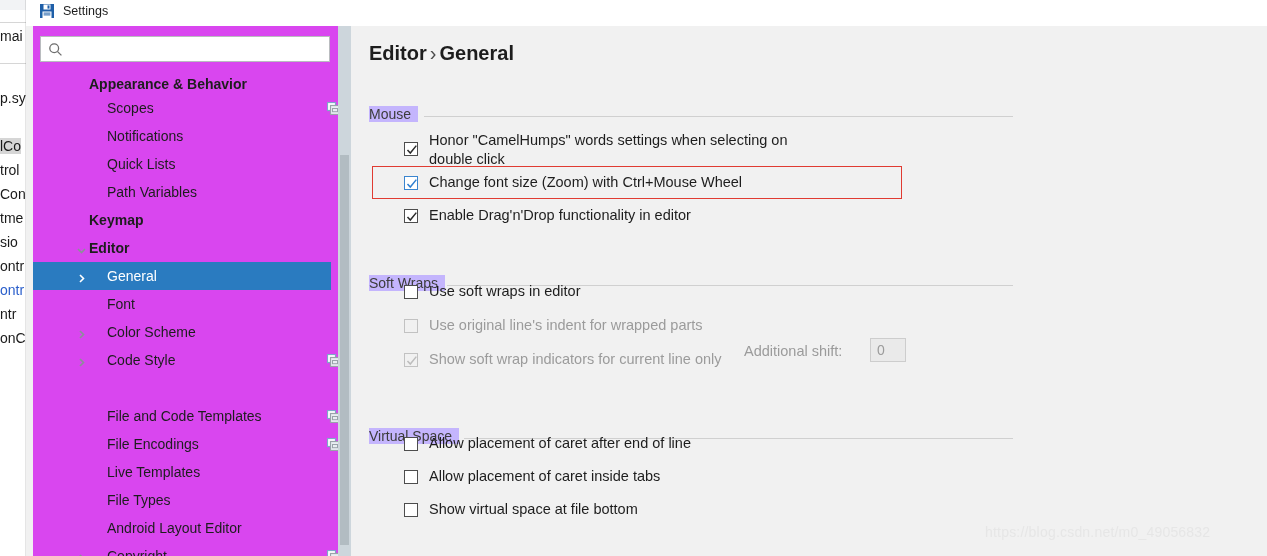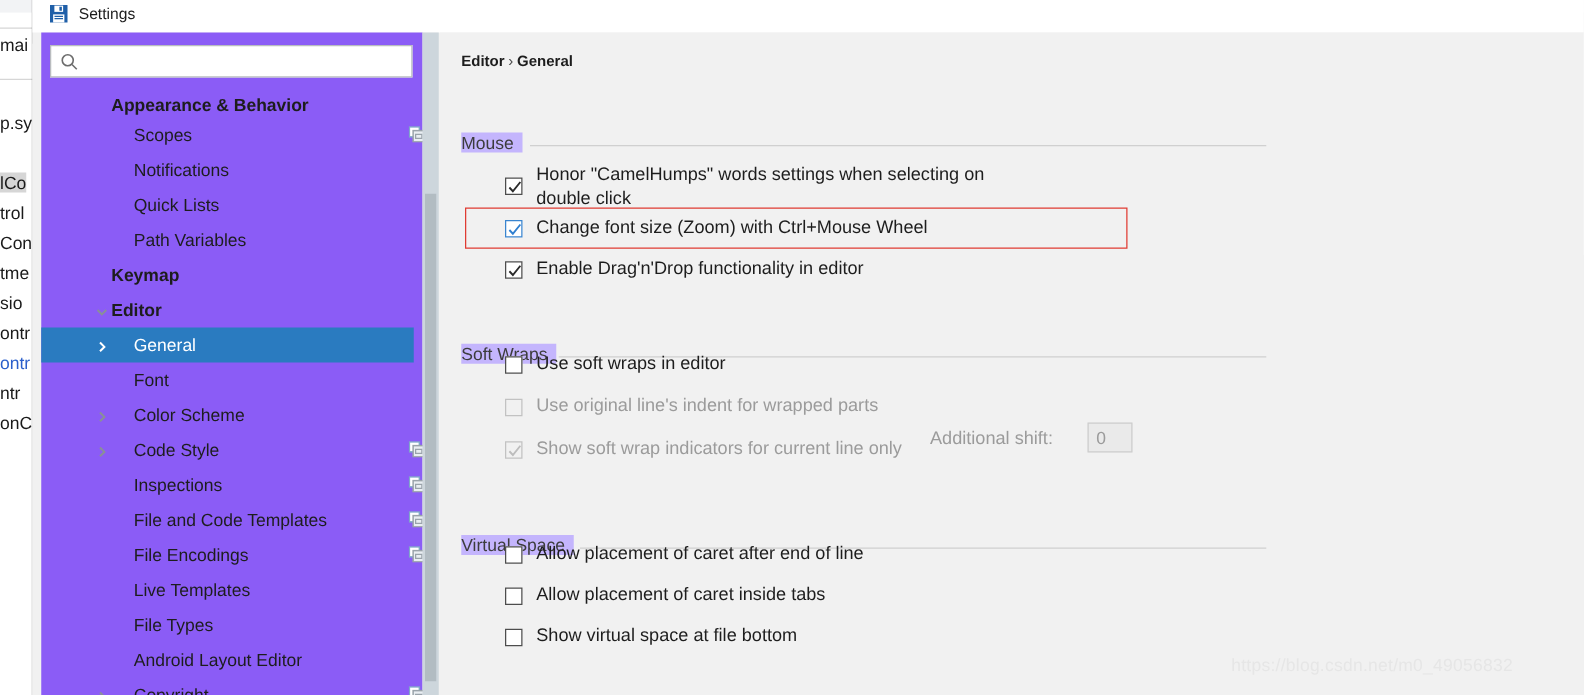--- a/index.html
+++ b/index.html
@@ -60,21 +60,21 @@
     display: flex; align-items: center; gap: 8px;
   }
   .tb-icon { width: 16px; height: 16px; display: block; }
   .tb-title {
     font-size: 12.5px; color: #1d1d1d; line-height: 16px;
   }
 
   
   .nav {
     position: absolute; left: 7px; top: 26px; width: 305px; height: 530px;
-    background: #8b5cf6;
+    background: #d946ef;
   }
   .search-wrap {
     position: absolute; left: 7px; top: 10px; width: 290px; height: 26px;
     background: #ffffff; border: 1px solid #b9bcbf; box-sizing: border-box;
   }
   .search-ic { position: absolute; left: 7px; top: 5px; }
   .search-input {
     position: absolute; left: 28px; top: 0; width: 256px; height: 24px;
     border: 0; outline: 0; background: transparent;
     font-family: "Liberation Sans", sans-serif; font-size: 13px; color: #1d1d1d;
@@ -109,21 +109,21 @@
     background: #b2bcc2;
   }
 
   
   .content {
     position: absolute; left: 326px; top: 26px; width: 915px; height: 530px;
     background: #f1f1f1;
   }
   .breadcrumb {
     position: absolute; left: 17px; top: 16px;
-    font-size: 12px; font-weight: bold; color: #1d1d1d; white-space: nowrap;
+    font-size: 20px; font-weight: bold; color: #1d1d1d; white-space: nowrap;
   }
   .breadcrumb .sep { font-weight: normal; color: #4a4a4a; margin: 0 3px; }
 
   .sect-title {
     position: absolute; font-size: 14px; color: #3c3c3c; white-space: nowrap;
     background: #c4b5fd; padding-right: 7px;
   }
   .sect-rule {
     position: absolute; height: 1px; background: #d0d0d0;
   }
@@ -273,28 +273,20 @@
             <span class="chev"><svg width="11" height="11" viewBox="0 0 11 11">
                 <polyline points="4,2 7.5,5.5 4,9" fill="none" stroke="#8a9097" stroke-width="1.6"></polyline>
               </svg></span>
             <span class="lbl">Code Style</span>
             <span class="copy-ic"><svg width="13" height="13" viewBox="0 0 13 13">
                 <rect x="0.5" y="0.5" width="8" height="8" fill="#ffffff" stroke="#7fa8c9" stroke-width="1.2"></rect>
                 <rect x="3.5" y="3.5" width="9" height="9" fill="#e9eef2" stroke="#9aa3aa" stroke-width="1.2"></rect>
                 <rect x="5.5" y="6.5" width="5" height="3.2" fill="none" stroke="#9aa3aa" stroke-width="1"></rect>
               </svg></span>
           </div>
-          <div class="row child" style="top: 304px;">
-            <span class="lbl">Inspections</span>
-            <span class="copy-ic"><svg width="13" height="13" viewBox="0 0 13 13">
-                <rect x="0.5" y="0.5" width="8" height="8" fill="#ffffff" stroke="#7fa8c9" stroke-width="1.2"></rect>
-                <rect x="3.5" y="3.5" width="9" height="9" fill="#e9eef2" stroke="#9aa3aa" stroke-width="1.2"></rect>
-                <rect x="5.5" y="6.5" width="5" height="3.2" fill="none" stroke="#9aa3aa" stroke-width="1"></rect>
-              </svg></span>
-          </div>
           <div class="row child" style="top: 332px;">
             <span class="lbl">File and Code Templates</span>
             <span class="copy-ic"><svg width="13" height="13" viewBox="0 0 13 13">
                 <rect x="0.5" y="0.5" width="8" height="8" fill="#ffffff" stroke="#7fa8c9" stroke-width="1.2"></rect>
                 <rect x="3.5" y="3.5" width="9" height="9" fill="#e9eef2" stroke="#9aa3aa" stroke-width="1.2"></rect>
                 <rect x="5.5" y="6.5" width="5" height="3.2" fill="none" stroke="#9aa3aa" stroke-width="1"></rect>
               </svg></span>
           </div>
           <div class="row child" style="top: 360px;">
             <span class="lbl">File Encodings</span>

